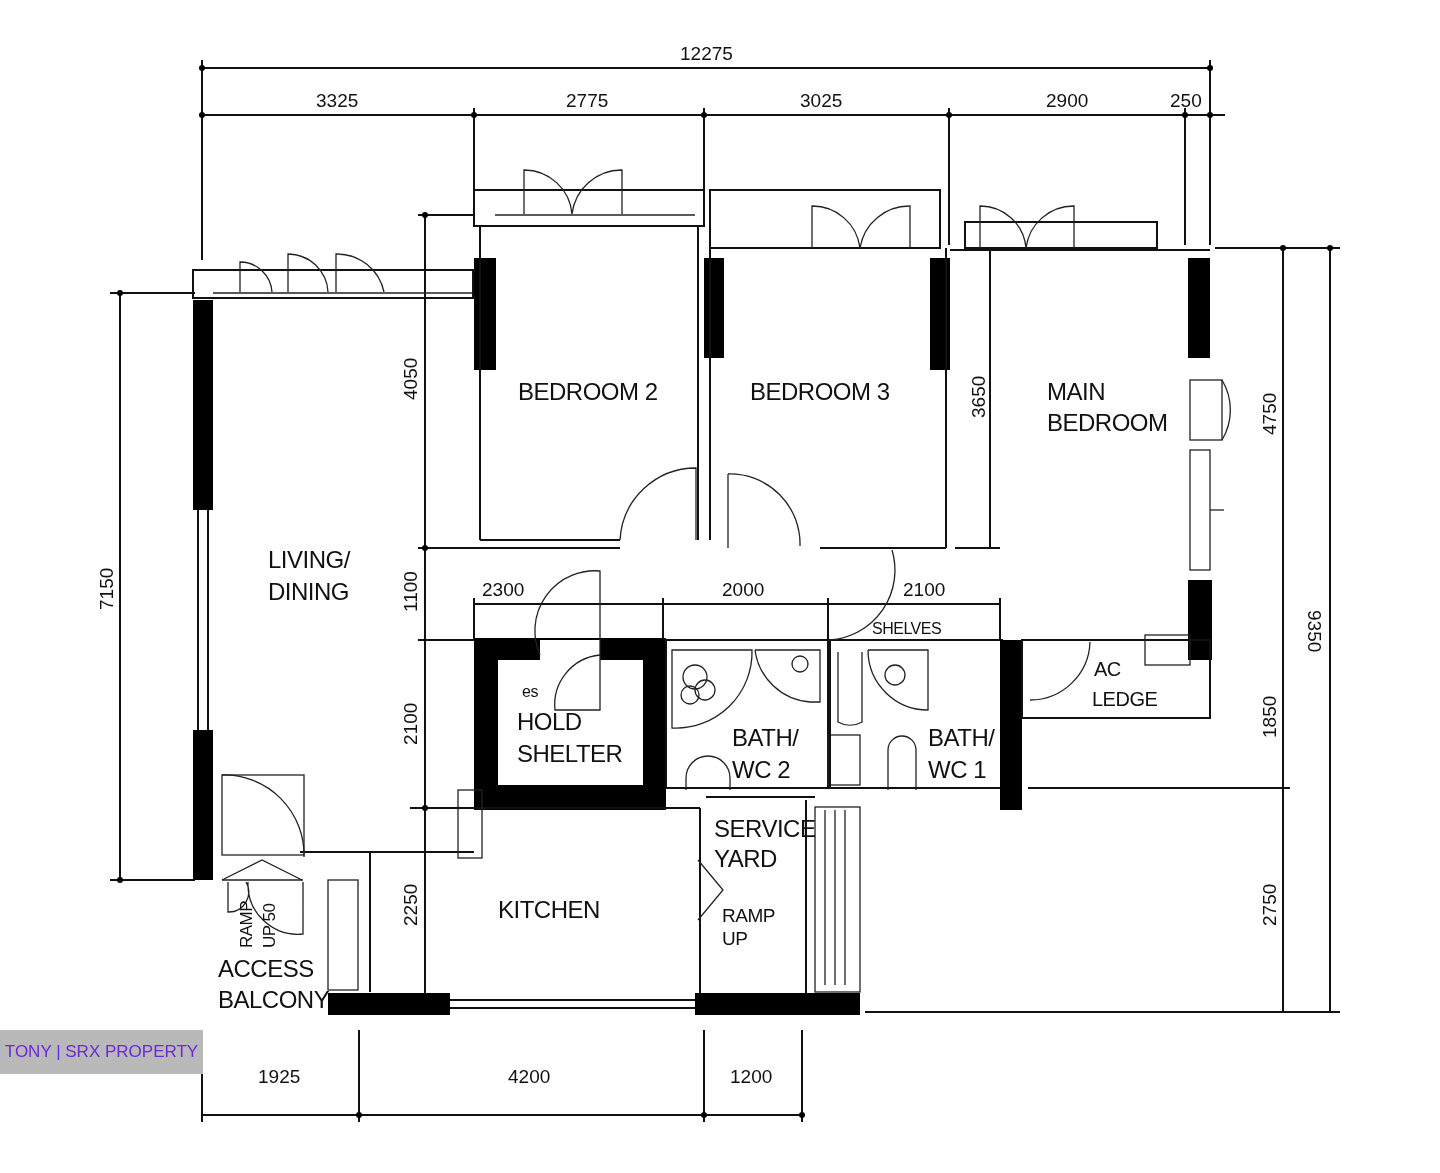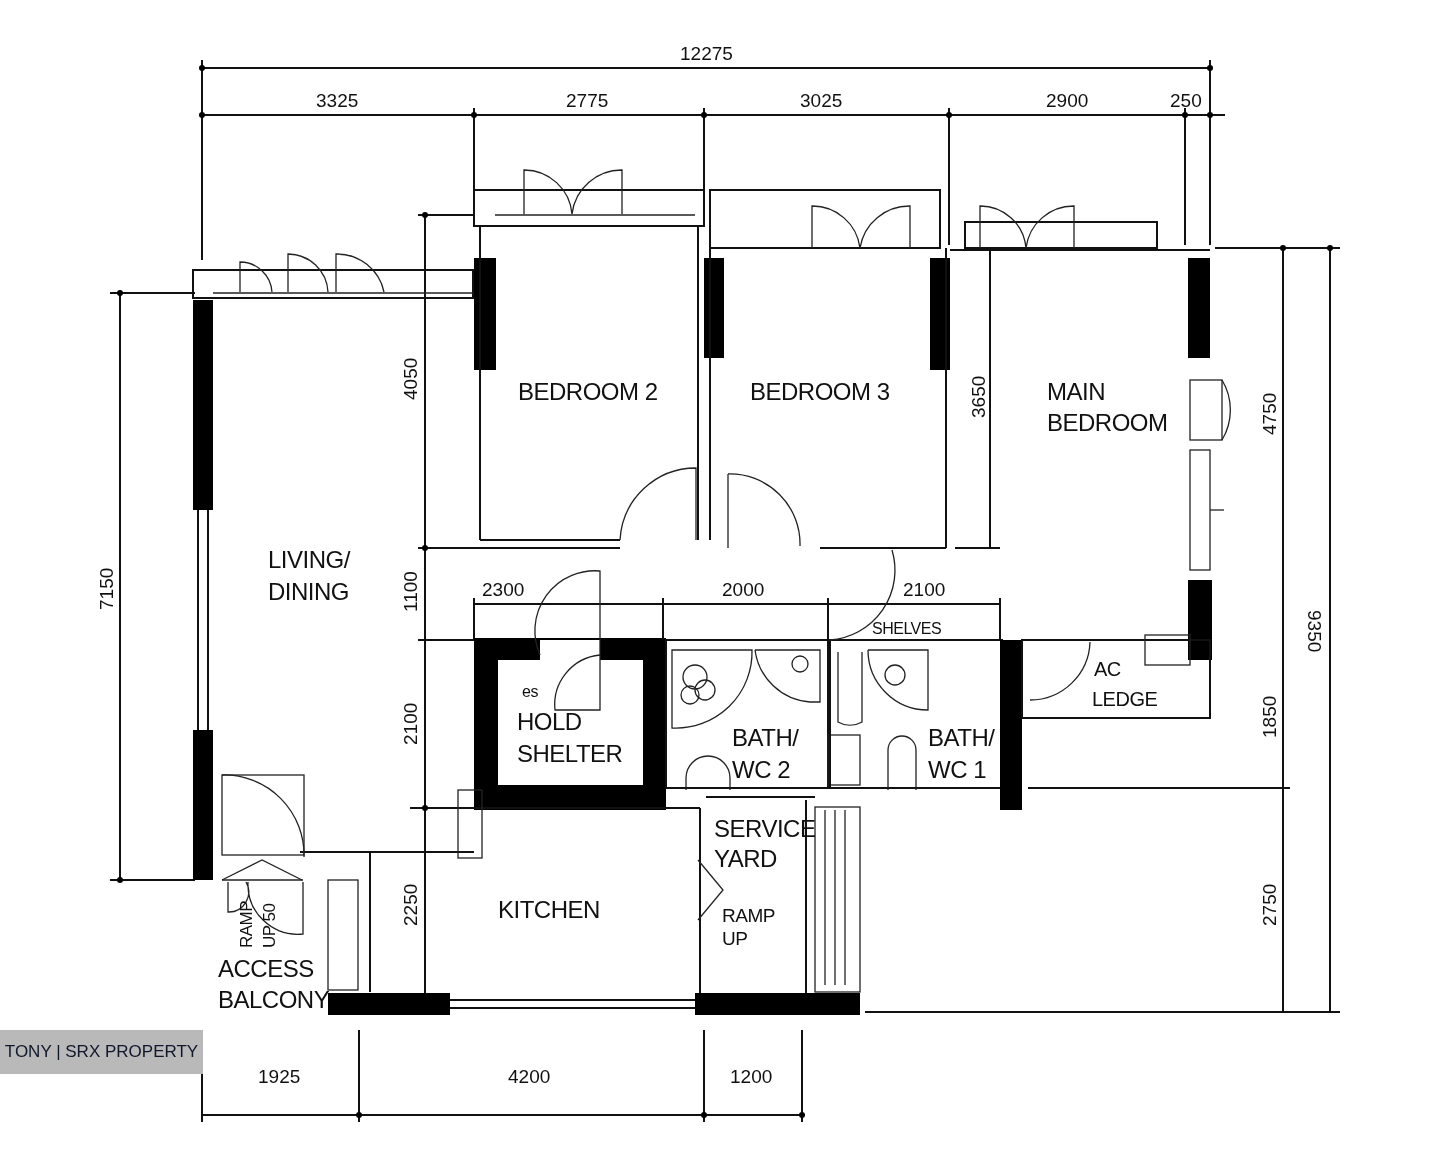--- a/index.html
+++ b/index.html
@@ -4,21 +4,21 @@
 <style>
   html, body { margin:0; padding:0; background:#ffffff; }
   body { width:1440px; height:1173px; position:relative; overflow:hidden; font-family:"Liberation Sans", sans-serif; }
   svg { position:absolute; left:0; top:0; }
   .wall { fill:#000; }
   .line { stroke:#111; stroke-width:2; fill:none; }
   .thin { stroke:#222; stroke-width:1.3; fill:none; }
   .dim { stroke:#111; stroke-width:2; fill:none; }
   .lbl { font-family:"Liberation Sans", sans-serif; font-size:24px; fill:#111; letter-spacing:-0.5px; }
   .dimtxt { font-family:"Liberation Sans", sans-serif; font-size:19px; fill:#111; }
-  .watermark { position:absolute; left:0; top:1030px; width:203px; height:44px; background:#b9b9b9; color:#0f172a; font-size:17px; line-height:44px; text-align:center; }
+  .watermark { position:absolute; left:0; top:1030px; width:203px; height:44px; background:#b9b9b9; color:#6d28d9; font-size:17px; line-height:44px; text-align:center; }
 </style>
 </head>
 <body>
 
 <svg width="1440" height="1173" viewBox="0 0 1440 1173">
 
   <g>
     <line class="dim" x1="202" y1="68" x2="1210" y2="68"></line>
     <line class="dim" x1="202" y1="60" x2="202" y2="260"></line>
     <line class="dim" x1="1210" y1="60" x2="1210" y2="245"></line>

